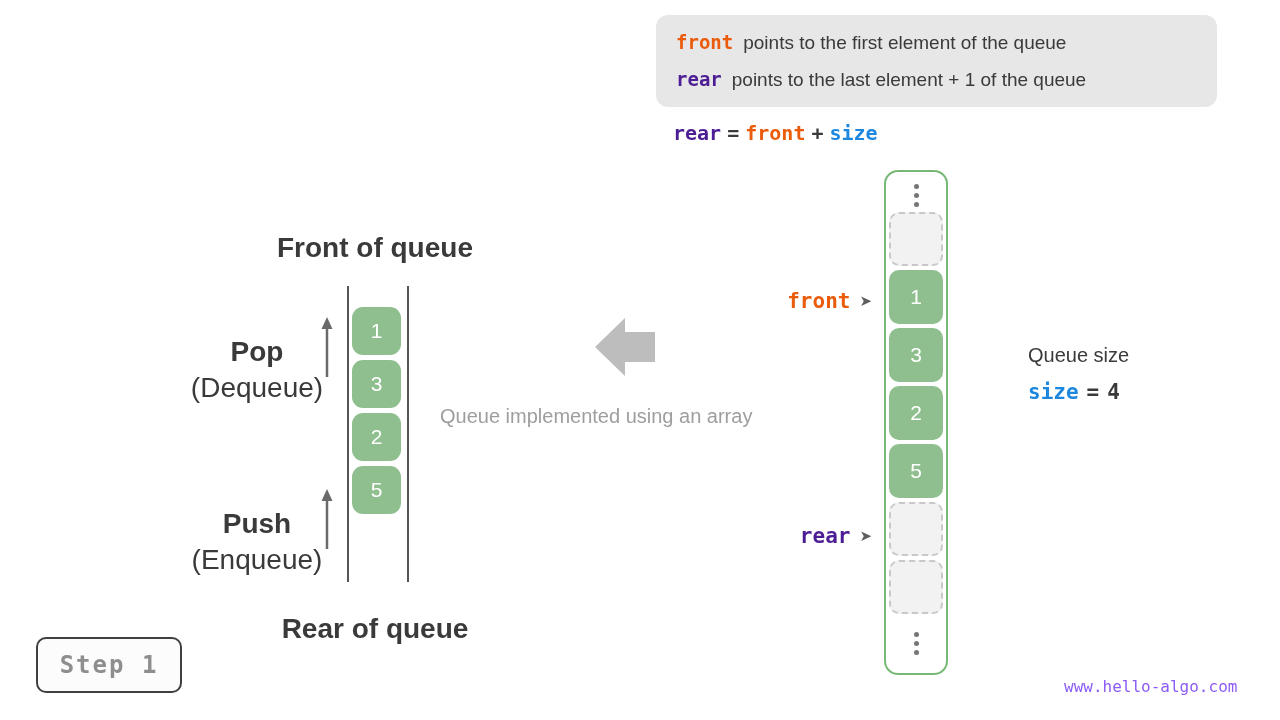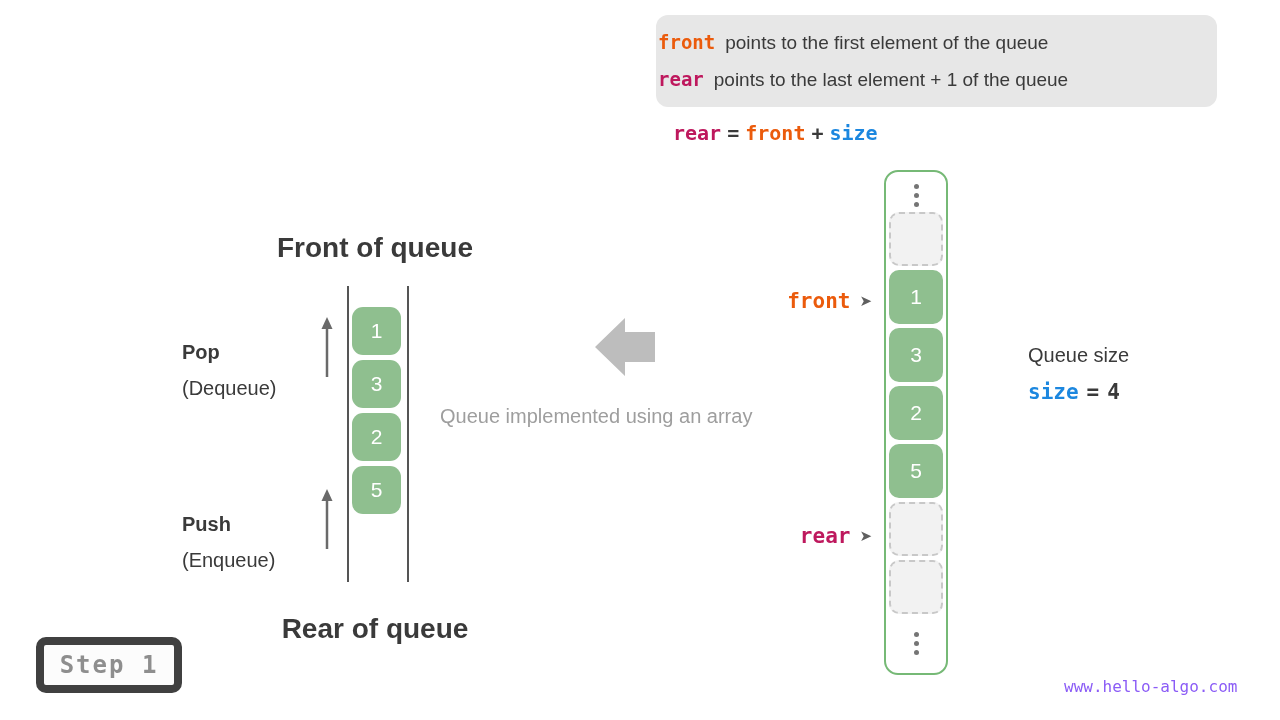--- a/index.html
+++ b/index.html
@@ -3,40 +3,40 @@
 <meta charset="utf-8">
 <style>
   html,body{margin:0;padding:0;}
   body{
     width:1280px;height:720px;position:relative;background:#ffffff;
     font-family:"Liberation Sans", sans-serif;color:#3a3a3a;overflow:hidden;
   }
   .abs{position:absolute;}
   .mono{font-family:"DejaVu Sans Mono", monospace;font-weight:bold;}
   .orange{color:#eb5b0c;}
-  .teal{color:#be185d;}
+  .teal{color:#4c1d95;}
   .blue{color:#1c87df;}
   .dark{color:#3a3a3a;}
 
   
   .info-box{
     left:656px;top:15px;width:561px;height:92px;background:#e7e7e7;
     border-radius:12px;display:flex;flex-direction:column;justify-content:center;
-    padding-left:2px;box-sizing:border-box;
+    padding-left:20px;box-sizing:border-box;
   }
   .info-line{font-size:19px;line-height:37px;white-space:nowrap;}
   .info-line .code{font-size:19px;margin-right:10px;}
 
   
   .formula{left:673px;top:121px;font-size:20px;white-space:nowrap;}
   .formula span{margin-right:6px;}
 
   
   .big-label{font-size:28px;font-weight:bold;text-align:center;}
-  .op-block{width:150px;text-align:left;font-size:20px;line-height:36px;}
+  .op-block{width:150px;text-align:center;font-size:28px;line-height:36px;}
   .op-block .op{font-weight:bold;}
   .vline{width:2px;background:#555555;top:286px;height:296px;}
   .stack{left:352px;top:307px;width:49px;display:flex;flex-direction:column;gap:5px;}
   .stack .cellL{
     height:48px;border-radius:11px;background:#8fbf8f;color:#ffffff;
     display:flex;align-items:center;justify-content:center;font-size:21px;
   }
 
   
   .caption{left:440px;top:405px;width:400px;text-align:left;font-size:20px;color:#9e9e9e;}
@@ -62,21 +62,21 @@
   .pointer .arrow{font-size:15px;color:#5f5f5f;margin-left:9px;font-family:"DejaVu Sans", sans-serif;}
 
   
   .qsize-label{left:1028px;top:344px;font-size:20px;}
   .qsize-line{left:1028px;top:380px;font-size:21px;white-space:nowrap;}
   .qsize-line span{margin-right:8px;}
 
   
   .step-badge{
     left:36px;top:637px;width:146px;height:56px;background:#fcfcfc;
-    border:8px solid #404040;border-radius:10px;box-sizing:border-box;
+    border:2px solid #404040;border-radius:10px;box-sizing:border-box;
     display:flex;align-items:center;justify-content:center;
     font-size:24px;color:#8e8e8e;letter-spacing:2px;
   }
 
   .watermark{left:1064px;top:677px;font-size:16px;color:#8b5cf6;font-weight:normal;
     font-family:"DejaVu Sans Mono", monospace;}
 </style>
 </head>
 <body>
 

